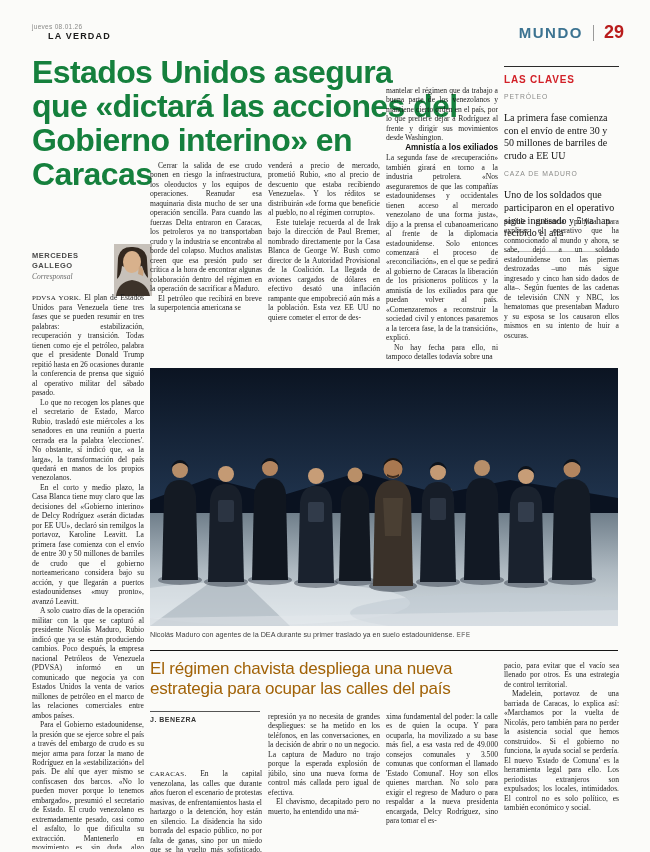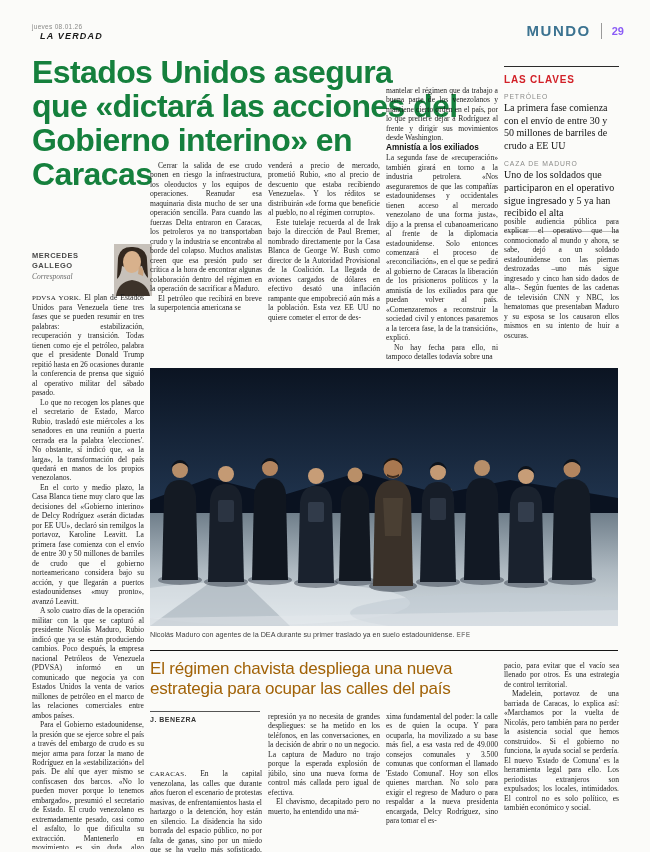--- a/index.html
+++ b/index.html
@@ -2,62 +2,62 @@
 <html lang="es"><head>
 <meta charset="utf-8">
 <style>
   html,body{margin:0;padding:0;background:#d9d9d6;}
   .page{position:relative;width:650px;height:852px;margin:0 auto;background:#fbfbf9;
         overflow:hidden;font-family:"Liberation Serif",serif;color:#1c1c1c;}
 
   
   .ph-date{position:absolute;left:32px;top:23px;font-family:"Liberation Sans",sans-serif;
            font-size:6.5px;color:#8a8a88;letter-spacing:.3px;}
-  .ph-masthead{position:absolute;left:40px;top:31px;font-family:"Liberation Sans",sans-serif;
-           font-size:9px;font-weight:800;color:#1b1b1b;letter-spacing:1.2px;font-style:italic;}
+  .ph-masthead{position:absolute;left:48px;top:31px;font-family:"Liberation Sans",sans-serif;
+           font-size:9px;font-weight:800;color:#1b1b1b;letter-spacing:1.2px;}
   .ph-right{position:absolute;right:26px;top:22px;display:flex;align-items:center;gap:10px;}
   .ph-section{font-family:"Liberation Sans",sans-serif;font-size:15px;font-weight:800;
            color:#3c7391;letter-spacing:1.5px;}
   .ph-sep{width:1px;height:16px;background:#9a9a9a;}
-  .ph-page{font-family:"Liberation Sans",sans-serif;font-size:11px;font-weight:800;color:#8b5cf6;}
+  .ph-page{font-family:"Liberation Sans",sans-serif;font-size:18px;font-weight:800;color:#b91c1c;}
 
   
   .lead-headline{position:absolute;left:32px;top:56px;width:440px;
            font-family:"Liberation Sans",sans-serif;font-weight:800;font-size:32px;
            line-height:1.06;letter-spacing:-.6px;color:#15803d;}
   .lead-deck{position:absolute;left:32px;top:164px;width:128px;font-size:11px;
            line-height:1.33;color:#242424;}
   .byline{position:absolute;left:32px;top:251px;width:80px;
            font-family:"Liberation Sans",sans-serif;font-size:7.5px;font-weight:700;
            letter-spacing:.5px;color:#4a4a4a;line-height:1.3;}
   .byrole{position:absolute;left:32px;top:272px;font-size:7.5px;font-style:italic;color:#6a6a6a;}
   .portrait{position:absolute;left:114px;top:244px;width:38px;height:52px;overflow:hidden;}
 
   .col{position:absolute;font-size:7.6px;line-height:1.25;text-align:justify;
        overflow:hidden;color:#1d1d1d;}
   .col p{margin:0;}
   .col p.ind{text-indent:8px;}
   .dateline{font-size:7px;letter-spacing:.2px;}
   .crosshead{font-family:"Liberation Sans",sans-serif;font-weight:700;font-size:8.2px;
-       margin:5px 0 2px;text-align:left;text-indent:0;color:#111;}
+       margin:5px 0 2px;text-align:right;text-indent:0;color:#111;}
 
   .c1{left:32px;top:293px;width:112px;height:556px;}
   .c2{left:150px;top:161px;width:112px;height:203px;}
   .c3{left:268px;top:161px;width:112px;height:203px;}
   .c4{left:386px;top:50px;width:112px;height:308px;margin-top:36px;}
   .c5{left:504px;top:217px;width:115px;height:150px;}
 
   
   .claves{position:absolute;left:504px;top:66px;width:115px;}
   .claves-rule-top{border-top:1.6px solid #2b2b2b;margin-bottom:7px;}
   .claves-title{font-family:"Liberation Sans",sans-serif;font-weight:800;font-size:10px;
        letter-spacing:.8px;color:#d22128;margin-bottom:4px;}
   .claves-kicker{font-family:"Liberation Sans",sans-serif;font-size:6.8px;color:#8b8b89;
        letter-spacing:.9px;margin-top:8px;}
-  .claves-text{font-size:10px;line-height:1.26;color:#121212;margin-top:2px;}
+  .claves-text{font-size:10px;line-height:1.26;color:#121212;margin-top:12px;}
   .claves-rule-bot{border-top:1px solid #bdbdbb;margin-top:11px;}
 
   
   .photo{position:absolute;left:150px;top:368px;width:468px;height:258px;overflow:hidden;background:#0e1726;}
   .caption{position:absolute;left:150px;top:630px;width:468px;
        font-family:"Liberation Sans",sans-serif;font-size:7.2px;color:#3f3f3f;}
   .caption .credit{color:#8a8a88;font-size:6.4px;letter-spacing:.5px;font-weight:700;}
 
   
   .divider{position:absolute;left:150px;top:650px;width:468px;border-top:1.6px solid #161616;}

